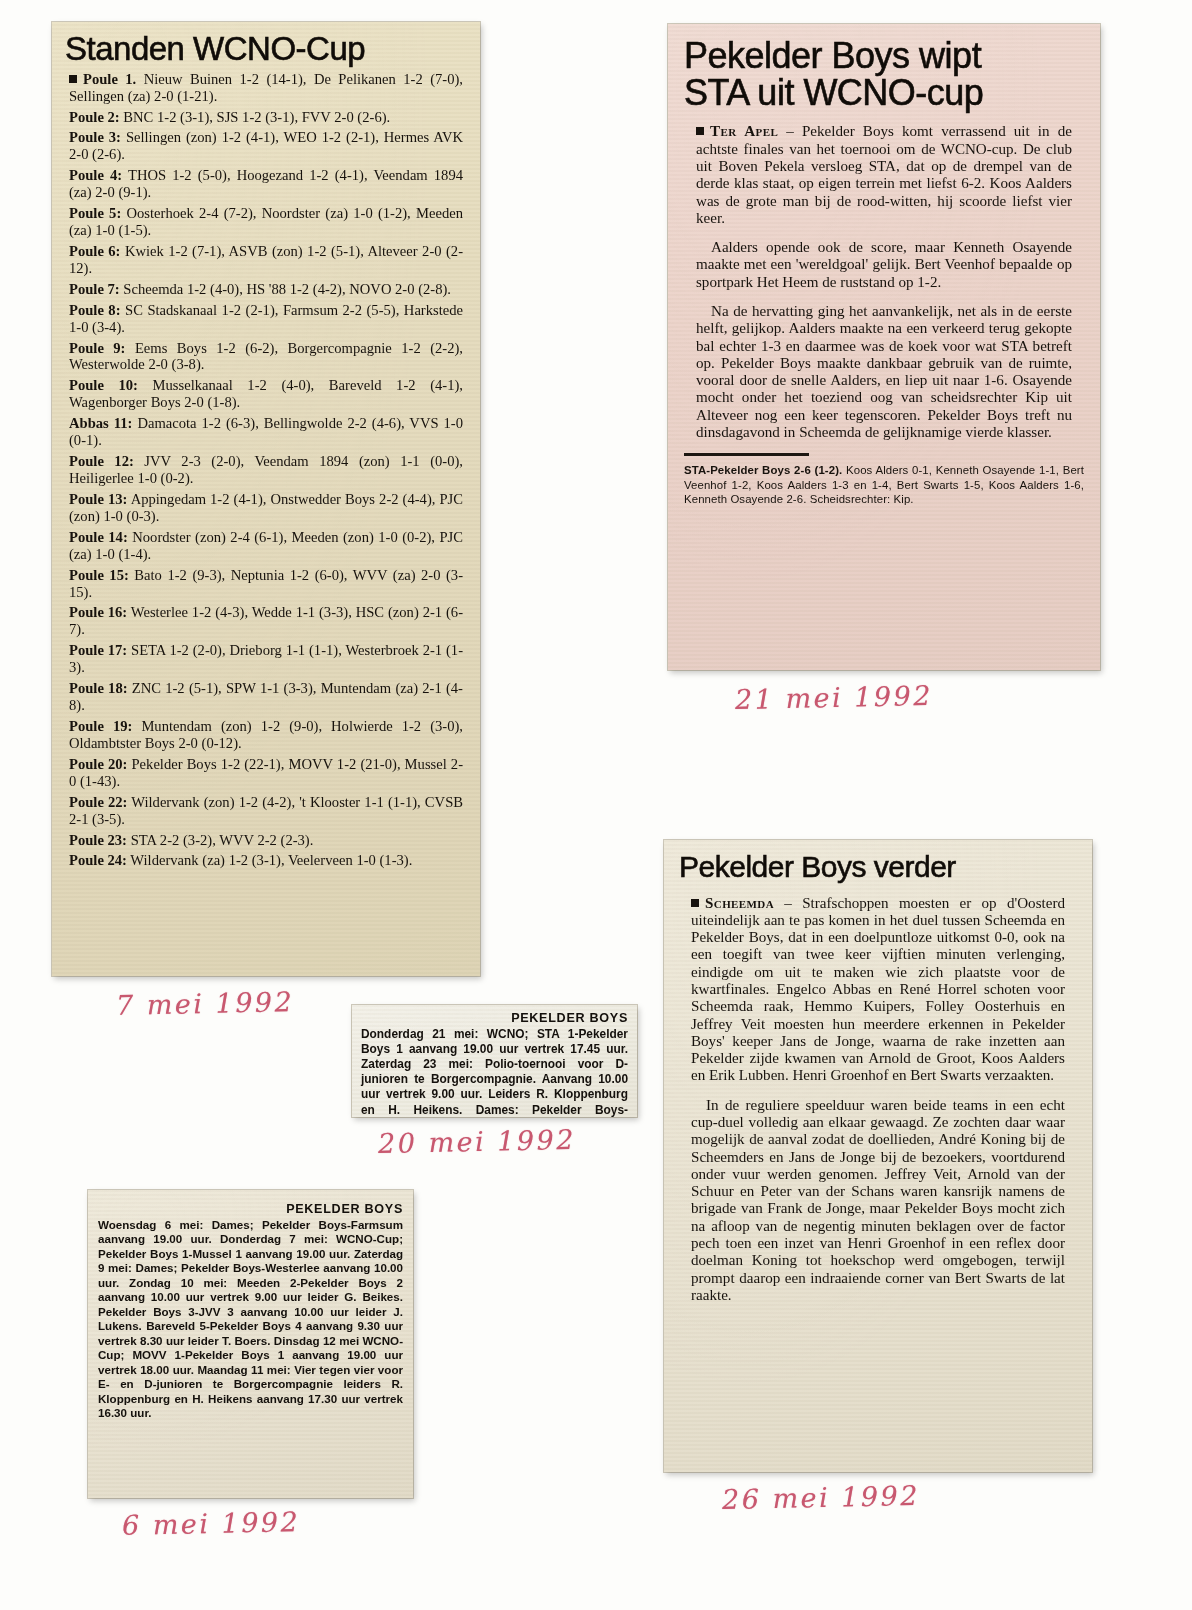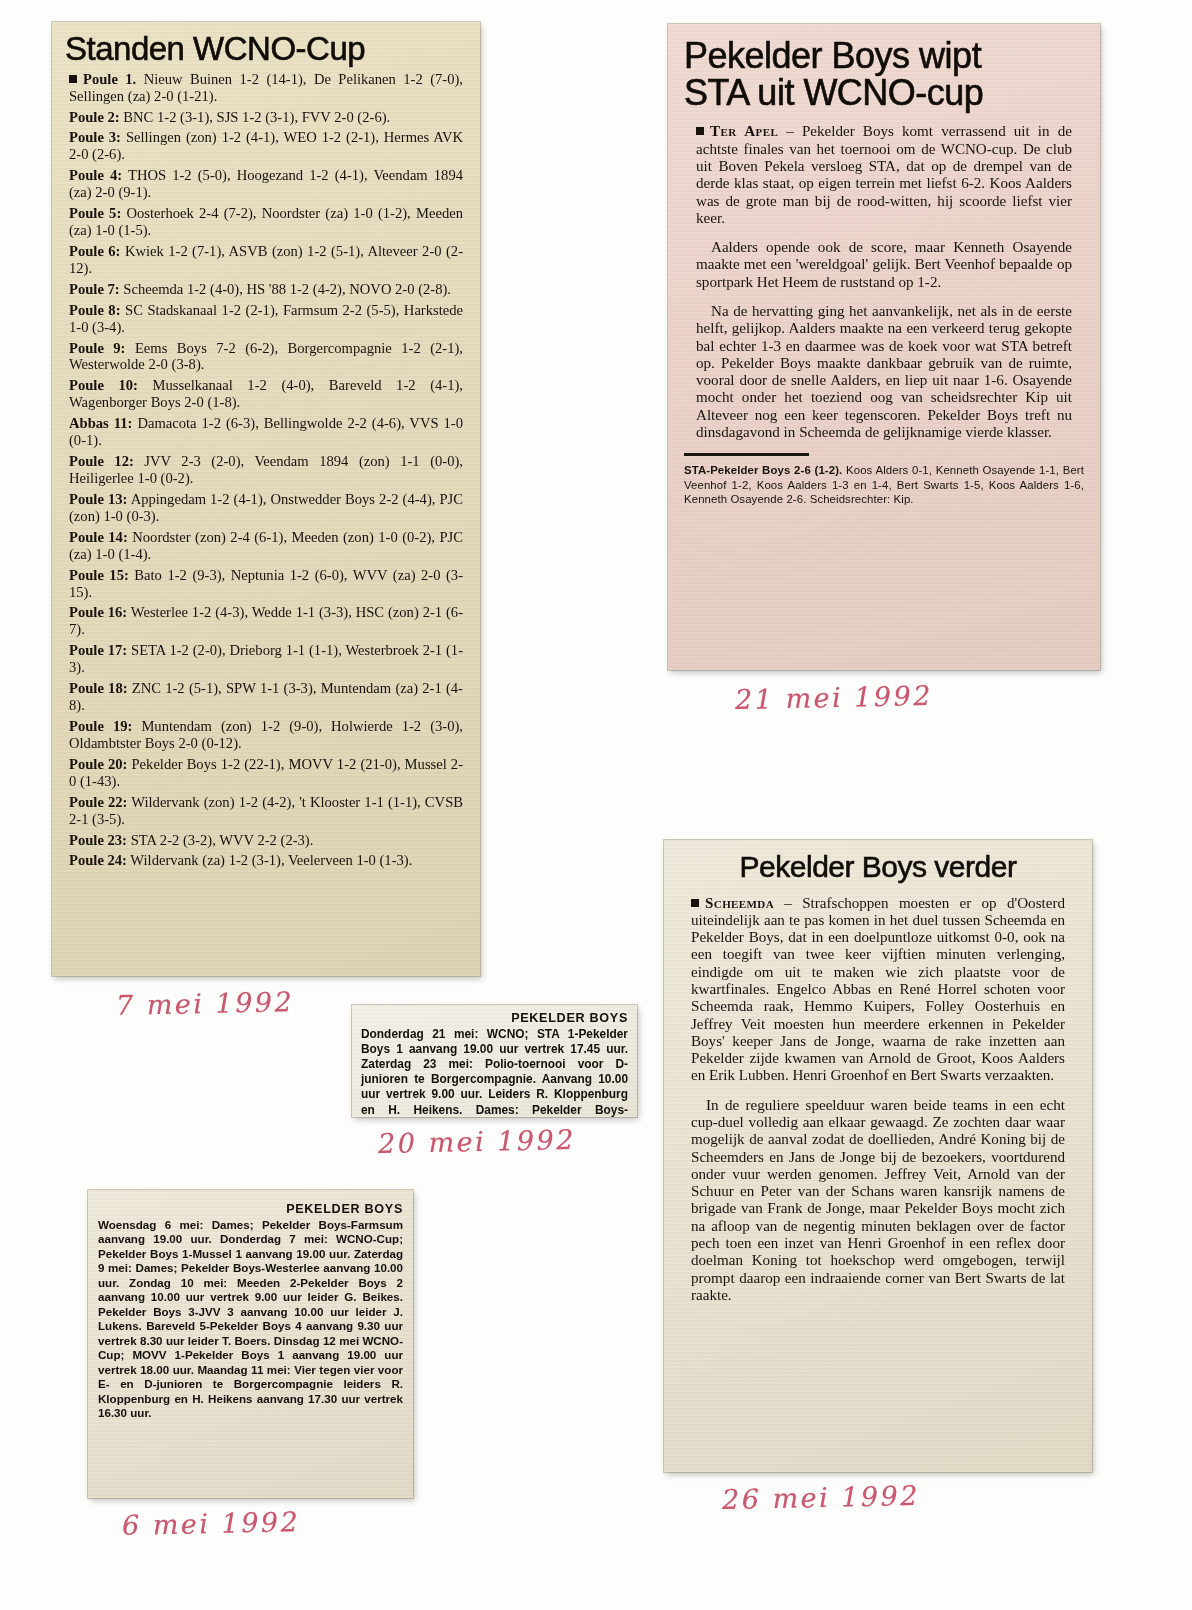--- a/index.html
+++ b/index.html
@@ -117,21 +117,21 @@
     <p>
       <span class="lead-square"></span><b>Poule 1.</b> <span>Nieuw Buinen 1-2 (14-1), De Pelikanen 1-2 (7-0), Sellingen (za) 2-0 (1-21).</span>
     </p>
     <p><b>Poule 2:</b> <span>BNC 1-2 (3-1), SJS 1-2 (3-1), FVV 2-0 (2-6).</span></p>
     <p><b>Poule 3:</b> <span>Sellingen (zon) 1-2 (4-1), WEO 1-2 (2-1), Hermes AVK 2-0 (2-6).</span></p>
     <p><b>Poule 4:</b> <span>THOS 1-2 (5-0), Hoogezand 1-2 (4-1), Veendam 1894 (za) 2-0 (9-1).</span></p>
     <p><b>Poule 5:</b> <span>Oosterhoek 2-4 (7-2), Noordster (za) 1-0 (1-2), Meeden (za) 1-0 (1-5).</span></p>
     <p><b>Poule 6:</b> <span>Kwiek 1-2 (7-1), ASVB (zon) 1-2 (5-1), Alteveer 2-0 (2-12).</span></p>
     <p><b>Poule 7:</b> <span>Scheemda 1-2 (4-0), HS '88 1-2 (4-2), NOVO 2-0 (2-8).</span></p>
     <p><b>Poule 8:</b> <span>SC Stadskanaal 1-2 (2-1), Farmsum 2-2 (5-5), Harkstede 1-0 (3-4).</span></p>
-    <p><b>Poule 9:</b> <span>Eems Boys 7-2 (6-2), Borgercompagnie 1-2 (2-1), Westerwolde 2-0 (3-8).</span></p>
+    <p><b>Poule 9:</b> <span>Eems Boys 1-2 (6-2), Borgercompagnie 1-2 (2-2), Westerwolde 2-0 (3-8).</span></p>
     <p><b>Poule 10:</b> <span>Musselkanaal 1-2 (4-0), Bareveld 1-2 (4-1), Wagenborger Boys 2-0 (1-8).</span></p>
     <p><b>Abbas 11:</b> <span>Damacota 1-2 (6-3), Bellingwolde 2-2 (4-6), VVS 1-0 (0-1).</span></p>
     <p><b>Poule 12:</b> <span>JVV 2-3 (2-0), Veendam 1894 (zon) 1-1 (0-0), Heiligerlee 1-0 (0-2).</span></p>
     <p><b>Poule 13:</b> <span>Appingedam 1-2 (4-1), Onstwedder Boys 2-2 (4-4), PJC (zon) 1-0 (0-3).</span></p>
     <p><b>Poule 14:</b> <span>Noordster (zon) 2-4 (6-1), Meeden (zon) 1-0 (0-2), PJC (za) 1-0 (1-4).</span></p>
     <p><b>Poule 15:</b> <span>Bato 1-2 (9-3), Neptunia 1-2 (6-0), WVV (za) 2-0 (3-15).</span></p>
     <p><b>Poule 16:</b> <span>Westerlee 1-2 (4-3), Wedde 1-1 (3-3), HSC (zon) 2-1 (6-7).</span></p>
     <p><b>Poule 17:</b> <span>SETA 1-2 (2-0), Drieborg 1-1 (1-1), Westerbroek 2-1 (1-3).</span></p>
     <p><b>Poule 18:</b> <span>ZNC 1-2 (5-1), SPW 1-1 (3-3), Muntendam (za) 2-1 (4-8).</span></p>
     <p><b>Poule 19:</b> <span>Muntendam (zon) 1-2 (9-0), Holwierde 1-2 (3-0), Oldambtster Boys 2-0 (0-12).</span></p>
@@ -174,21 +174,21 @@
 <div class="handwriting" style="left:378px;top:1126px;">20 mei 1992</div>
 
 <div class="clip paper-grey" style="left:88px;top:1190px;width:325px;height:308px;padding:12px 10px 6px 10px;">
   <div class="agenda-title">PEKELDER BOYS</div>
   <div class="agenda-body tight">Woensdag 6 mei: Dames; Pekelder Boys-Farmsum aanvang 19.00 uur. Donderdag 7 mei: WCNO-Cup; Pekelder Boys 1-Mussel 1 aanvang 19.00 uur. Zaterdag 9 mei: Dames; Pekelder Boys-Westerlee aanvang 10.00 uur. Zondag 10 mei: Meeden 2-Pekelder Boys 2 aanvang 10.00 uur vertrek 9.00 uur leider G. Beikes. Pekelder Boys 3-JVV 3 aanvang 10.00 uur leider J. Lukens. Bareveld 5-Pekelder Boys 4 aanvang 9.30 uur vertrek 8.30 uur leider T. Boers. Dinsdag 12 mei WCNO-Cup; MOVV 1-Pekelder Boys 1 aanvang 19.00 uur vertrek 18.00 uur. Maandag 11 mei: Vier tegen vier voor E- en D-junioren te Borgercompagnie leiders R. Kloppenburg en H. Heikens aanvang 17.30 uur vertrek 16.30 uur.</div>
 </div>
 
 <div class="handwriting" style="left:122px;top:1508px;">6 mei 1992</div>
 
 <div class="clip paper-grey" style="left:664px;top:840px;width:428px;height:632px;padding:12px 15px 10px 15px;">
-  <h1 class="headline" style="font-size:30px;margin-bottom:8px;text-align:center;">Pekelder Boys verder</h1>
+  <h1 class="headline" style="font-size:30px;margin-bottom:8px;">Pekelder Boys verder</h1>
   <div class="body-serif">
     <p>
       <span class="lead-square"></span><span class="dateline">Scheemda</span>
       <span>–</span>
       <span>Strafschoppen moesten er op d'Oosterd uiteindelijk aan te pas komen in het duel tussen Scheemda en Pekelder Boys, dat in een doelpuntloze uitkomst 0-0, ook na een toegift van twee keer vijftien minuten verlenging, eindigde om uit te maken wie zich plaatste voor de kwartfinales. Engelco Abbas en René Horrel schoten voor Scheemda raak, Hemmo Kuipers, Folley Oosterhuis en Jeffrey Veit moesten hun meerdere erkennen in Pekelder Boys' keeper Jans de Jonge, waarna de rake inzetten aan Pekelder zijde kwamen van Arnold de Groot, Koos Aalders en Erik Lubben. Henri Groenhof en Bert Swarts verzaakten.</span>
     </p>
     <p class="ind">In de reguliere speelduur waren beide teams in een echt cup-duel volledig aan elkaar gewaagd. Ze zochten daar waar mogelijk de aanval zodat de doellieden, André Koning bij de Scheemders en Jans de Jonge bij de bezoekers, voortdurend onder vuur werden genomen. Jeffrey Veit, Arnold van der Schuur en Peter van der Schans waren kansrijk namens de brigade van Frank de Jonge, maar Pekelder Boys mocht zich na afloop van de negentig minuten beklagen over de factor pech toen een inzet van Henri Groenhof in een reflex door doelman Koning tot hoekschop werd omgebogen, terwijl prompt daarop een indraaiende corner van Bert Swarts de lat raakte.</p>
   </div>
 </div>
 

